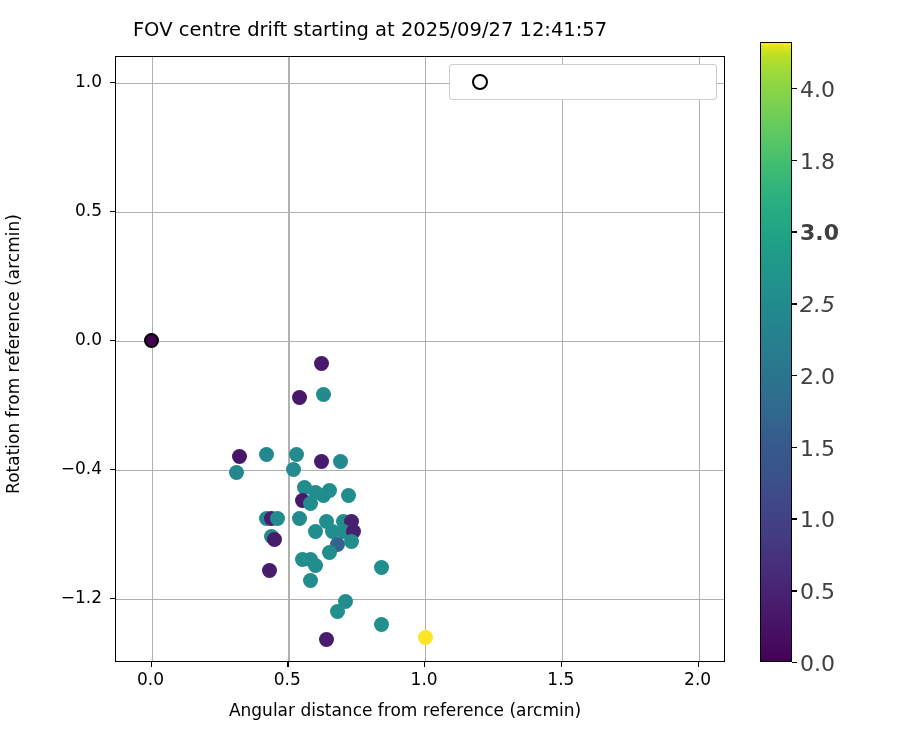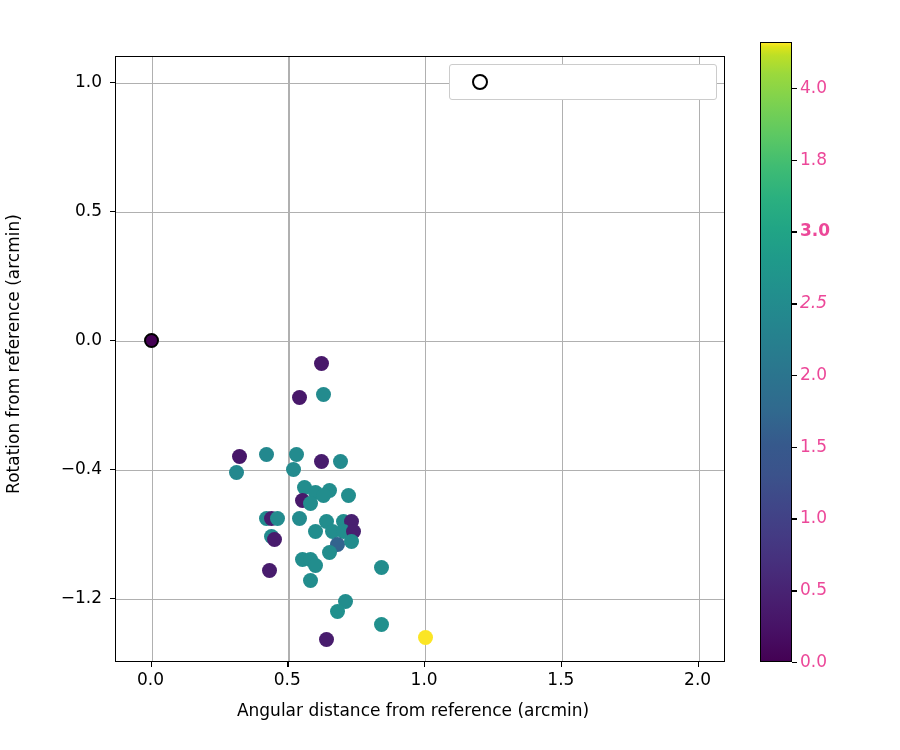--- a/index.html
+++ b/index.html
@@ -24,21 +24,21 @@
 
   
   .tick{position:absolute;background:#000;}
   .tick.x{width:1.3px;height:5px;top:662px;}
   .tick.y{height:1.3px;width:5px;left:110px;}
   .tlx{position:absolute;top:669px;width:70px;margin-left:-35px;text-align:center;
        font-size:17px;color:#000;}
   .tly{position:absolute;left:18px;width:84px;text-align:right;
        font-size:17px;color:#000;margin-top:-11px;}
 
-  #xlabel{position:absolute;left:108px;top:700px;width:610px;text-align:center;
+  #xlabel{position:absolute;left:100px;top:700px;width:610px;text-align:center;
           font-size:17px;color:#000;}
   #ylabel{position:absolute;left:-290px;top:344px;width:606px;text-align:center;
           font-size:17px;color:#000;transform:rotate(-90deg);transform-origin:center center;}
 
   
   #legend{position:absolute;left:449px;top:64px;width:268px;height:36px;
           background:#fff;border:0.9px solid #cccccc;border-radius:3px;
           box-sizing:border-box;display:flex;align-items:center;}
   #legmark{width:16px;height:16px;border-radius:50%;border:2.2px solid #000;
            box-sizing:border-box;margin-left:22px;background:transparent;}
@@ -47,27 +47,28 @@
   
   #cbar{position:absolute;left:760px;top:42px;width:32px;height:620px;
         border:1.4px solid #000;box-sizing:border-box;
         background:linear-gradient(to top,
           #440154 0%, #471165 5%, #481f70 10%, #472d7b 15%, #443a83 20%,
           #404688 25%, #3b528b 30%, #36598c 35%, #31688e 40%, #2c728e 45%,
           #287c8e 50%, #24868e 55%, #21908d 60%, #1f9a8a 65%, #21a585 70%,
           #2bb07f 75%, #3fbc73 80%, #5cc863 85%, #7ad151 90%, #9bd93c 95%,
           #bddf26 98%, #dfe318 99.4%, #fde725 100%);}
   .cbtick{position:absolute;left:792px;width:5px;height:1.3px;background:#000;}
-  .cbl{position:absolute;left:800px;font-size:17px;color:#ec4899;margin-top:-11px;}
+  .cbl{position:absolute;left:800px;font-size:22px;color:#404040;margin-top:-11px;}
 </style>
 </head>
 <body>
 
 <div id="fig">
 
+  <div id="title">FOV centre drift starting at 2025/09/27 12:41:57</div>
 
   <div id="axes">
       <div class="gl v" style="left: 35.5605px;"></div>
       <div class="gl v" style="left: 172.332px;"></div>
       <div class="gl v" style="left: 309.103px;"></div>
       <div class="gl v" style="left: 445.874px;"></div>
       <div class="gl v" style="left: 582.646px;"></div>
       <div class="gl h" style="top: 25.7872px;"></div>
       <div class="gl h" style="top: 154.723px;"></div>
       <div class="gl h" style="top: 283.66px;"></div>

